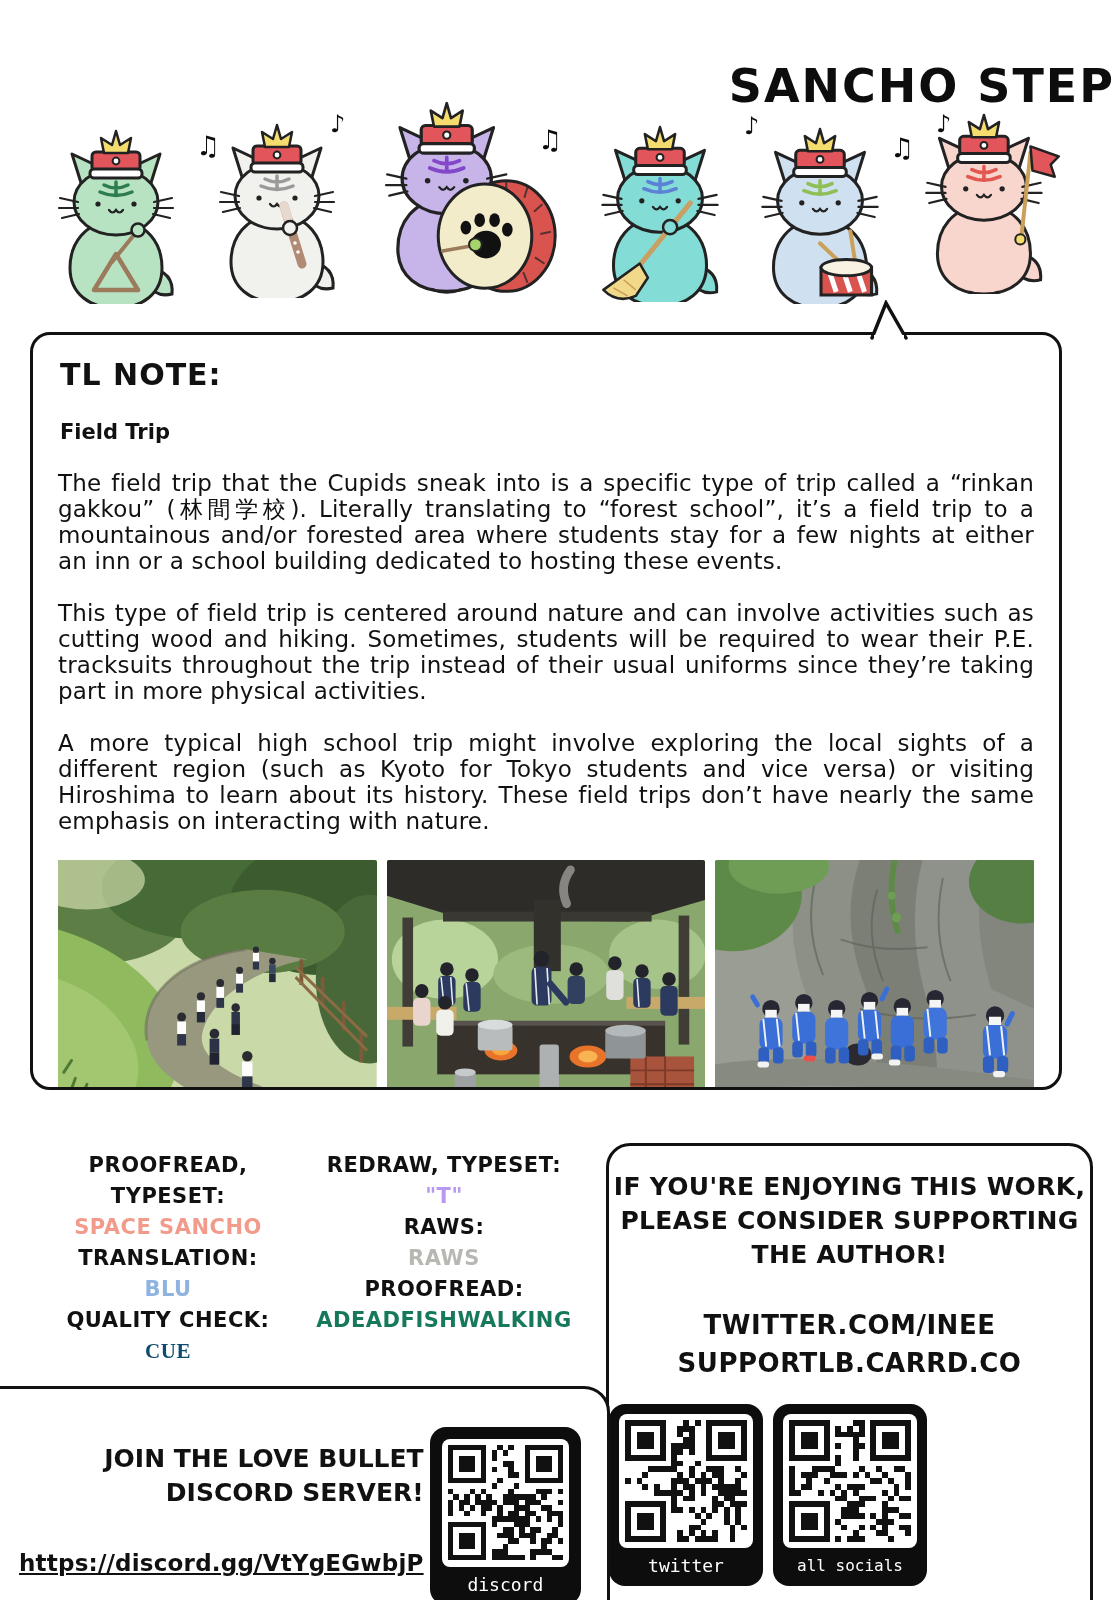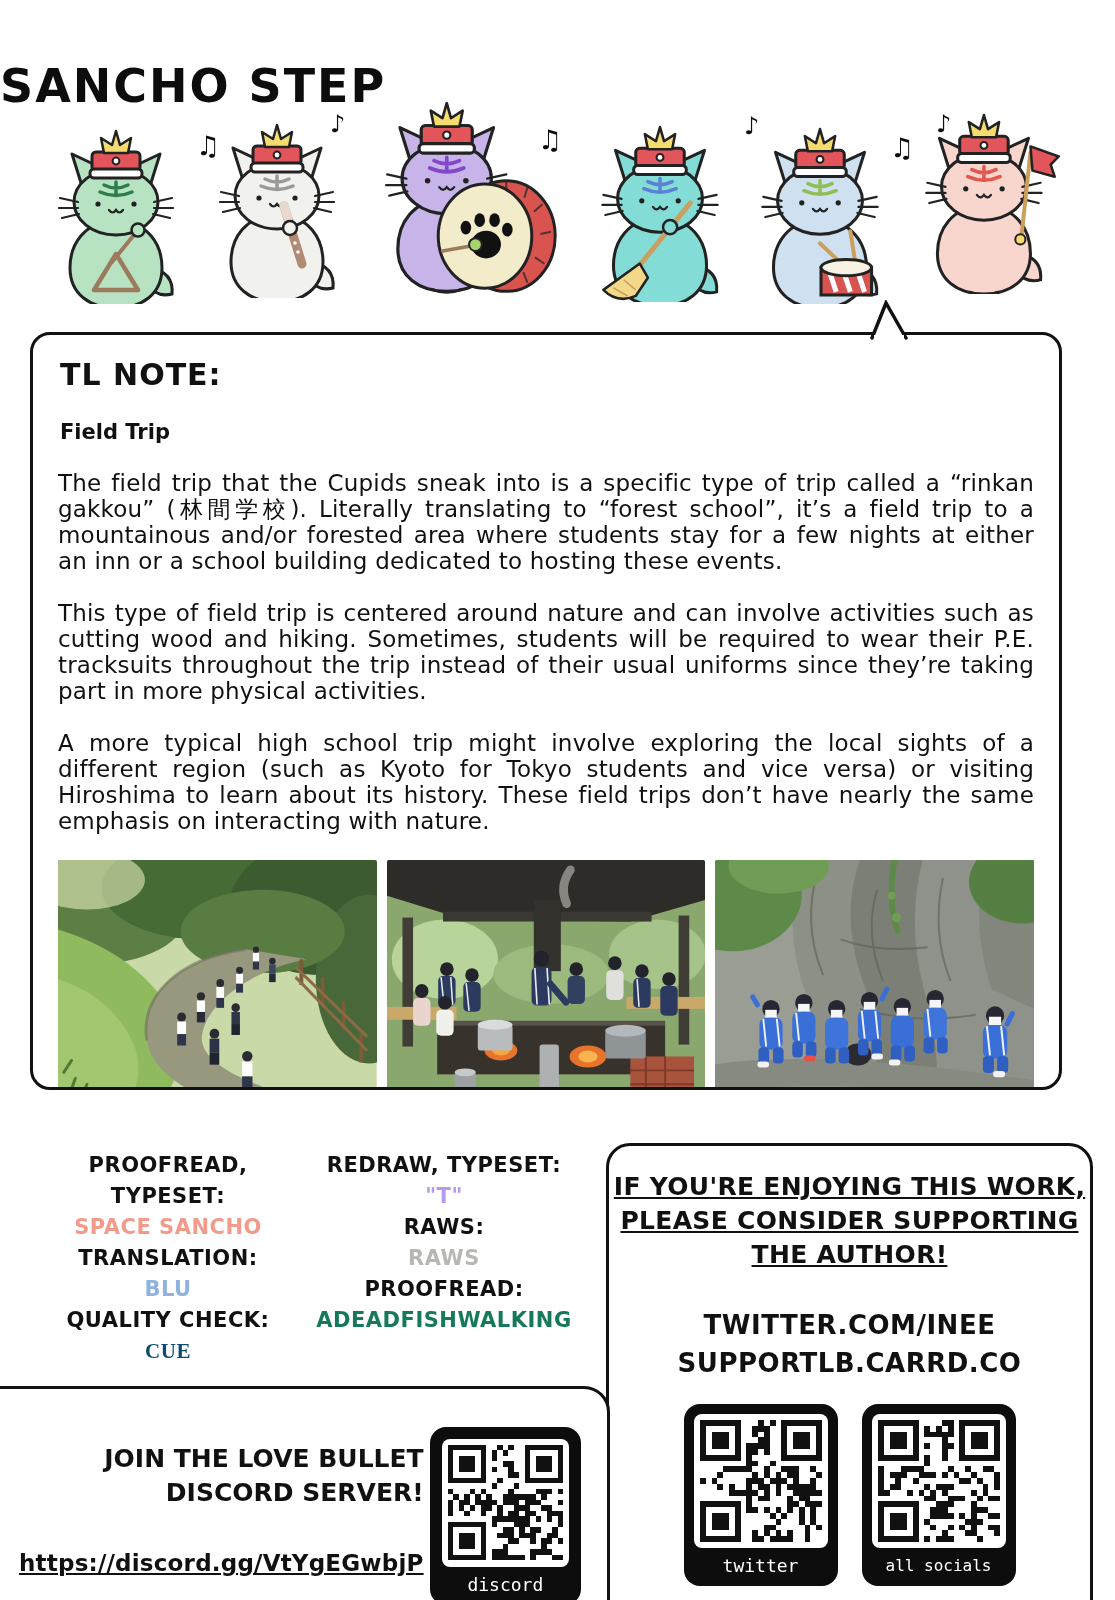--- a/index.html
+++ b/index.html
@@ -2,21 +2,21 @@
 <html><head>
 <meta charset="utf-8">
 <style>
   html,body{margin:0;padding:0;background:#ffffff;}
   .page{
     position:relative;width:1115px;height:1600px;margin:0 auto;background:#fff;
     overflow:hidden;font-family:"DejaVu Sans","Liberation Sans",sans-serif;color:#111;
   }
   
   .title{
-    position:absolute;top:28px;left:0;right:0;text-align:left;
+    position:absolute;top:28px;left:0;right:0;text-align:right;
     font-size:46px;font-weight:800;letter-spacing:2px;color:#0d0d0d;
   }
   
   .cat{position:absolute;}
   .cat *{vector-effect:non-scaling-stroke;}
   .note{position:absolute;font-size:27px;color:#0d0d0d;font-weight:700;}
   
   .tl-box{
     position:absolute;left:30px;top:332px;width:1032px;height:758px;
     border:3.5px solid #111;border-radius:20px;background:#fff;
@@ -38,34 +38,34 @@
   }
   .credits .col{flex:1;}
   .credit-role{font-size:21px;font-weight:800;line-height:31px;letter-spacing:.5px;}
   .credit-name{font-size:21px;font-weight:800;line-height:31px;letter-spacing:.5px;}
   
   .support-box{
     position:absolute;left:606px;top:1143px;width:487px;height:480px;
     border:3.5px solid #111;border-radius:24px;background:#fff;box-sizing:border-box;
     text-align:center;padding-top:24px;
   }
-  .support-line{font-size:25px;font-weight:800;line-height:34px;letter-spacing:.3px;text-decoration:underline;}
+  .support-line{font-size:25px;font-weight:800;line-height:34px;letter-spacing:.3px;}
   .support-links{margin-top:34px;}
   .support-link{font-size:26px;font-weight:800;line-height:38px;letter-spacing:.5px;}
   
   .discord-panel{
     position:absolute;left:-24px;top:1386px;width:634px;height:260px;
     border:3.5px solid #111;border-radius:26px;background:#fff;box-sizing:border-box;
     display:flex;align-items:center;
   }
   .discord-text{flex:1;text-align:center;padding:0 6px 14px 40px;}
   .discord-line{font-size:25px;font-weight:800;line-height:34px;text-align:right;}
   .discord-url{font-size:23px;font-weight:700;margin-top:40px;letter-spacing:.2px;text-decoration:underline;}
   
-  .qr-row{display:flex;justify-content:center;gap:24px;margin-top:22px;}
+  .qr-row{display:flex;justify-content:flex-start;gap:10px;margin-top:22px;}
   .qr-card{
     background:#0d0d0d;border-radius:16px;padding:10px 10px 0 10px;width:134px;
   }
   .qr-card.big{padding:12px 12px 0 12px;width:138px;margin-right:26px;}
   .qr-inner{background:#fff;border-radius:8px;padding:6px;}
   .qr-inner svg{display:block;width:100%;height:auto;}
   .qr-label{
     color:#fff;font-family:"DejaVu Sans Mono","Liberation Mono",monospace;
     font-size:18px;text-align:center;line-height:36px;height:38px;white-space:nowrap;
   }

